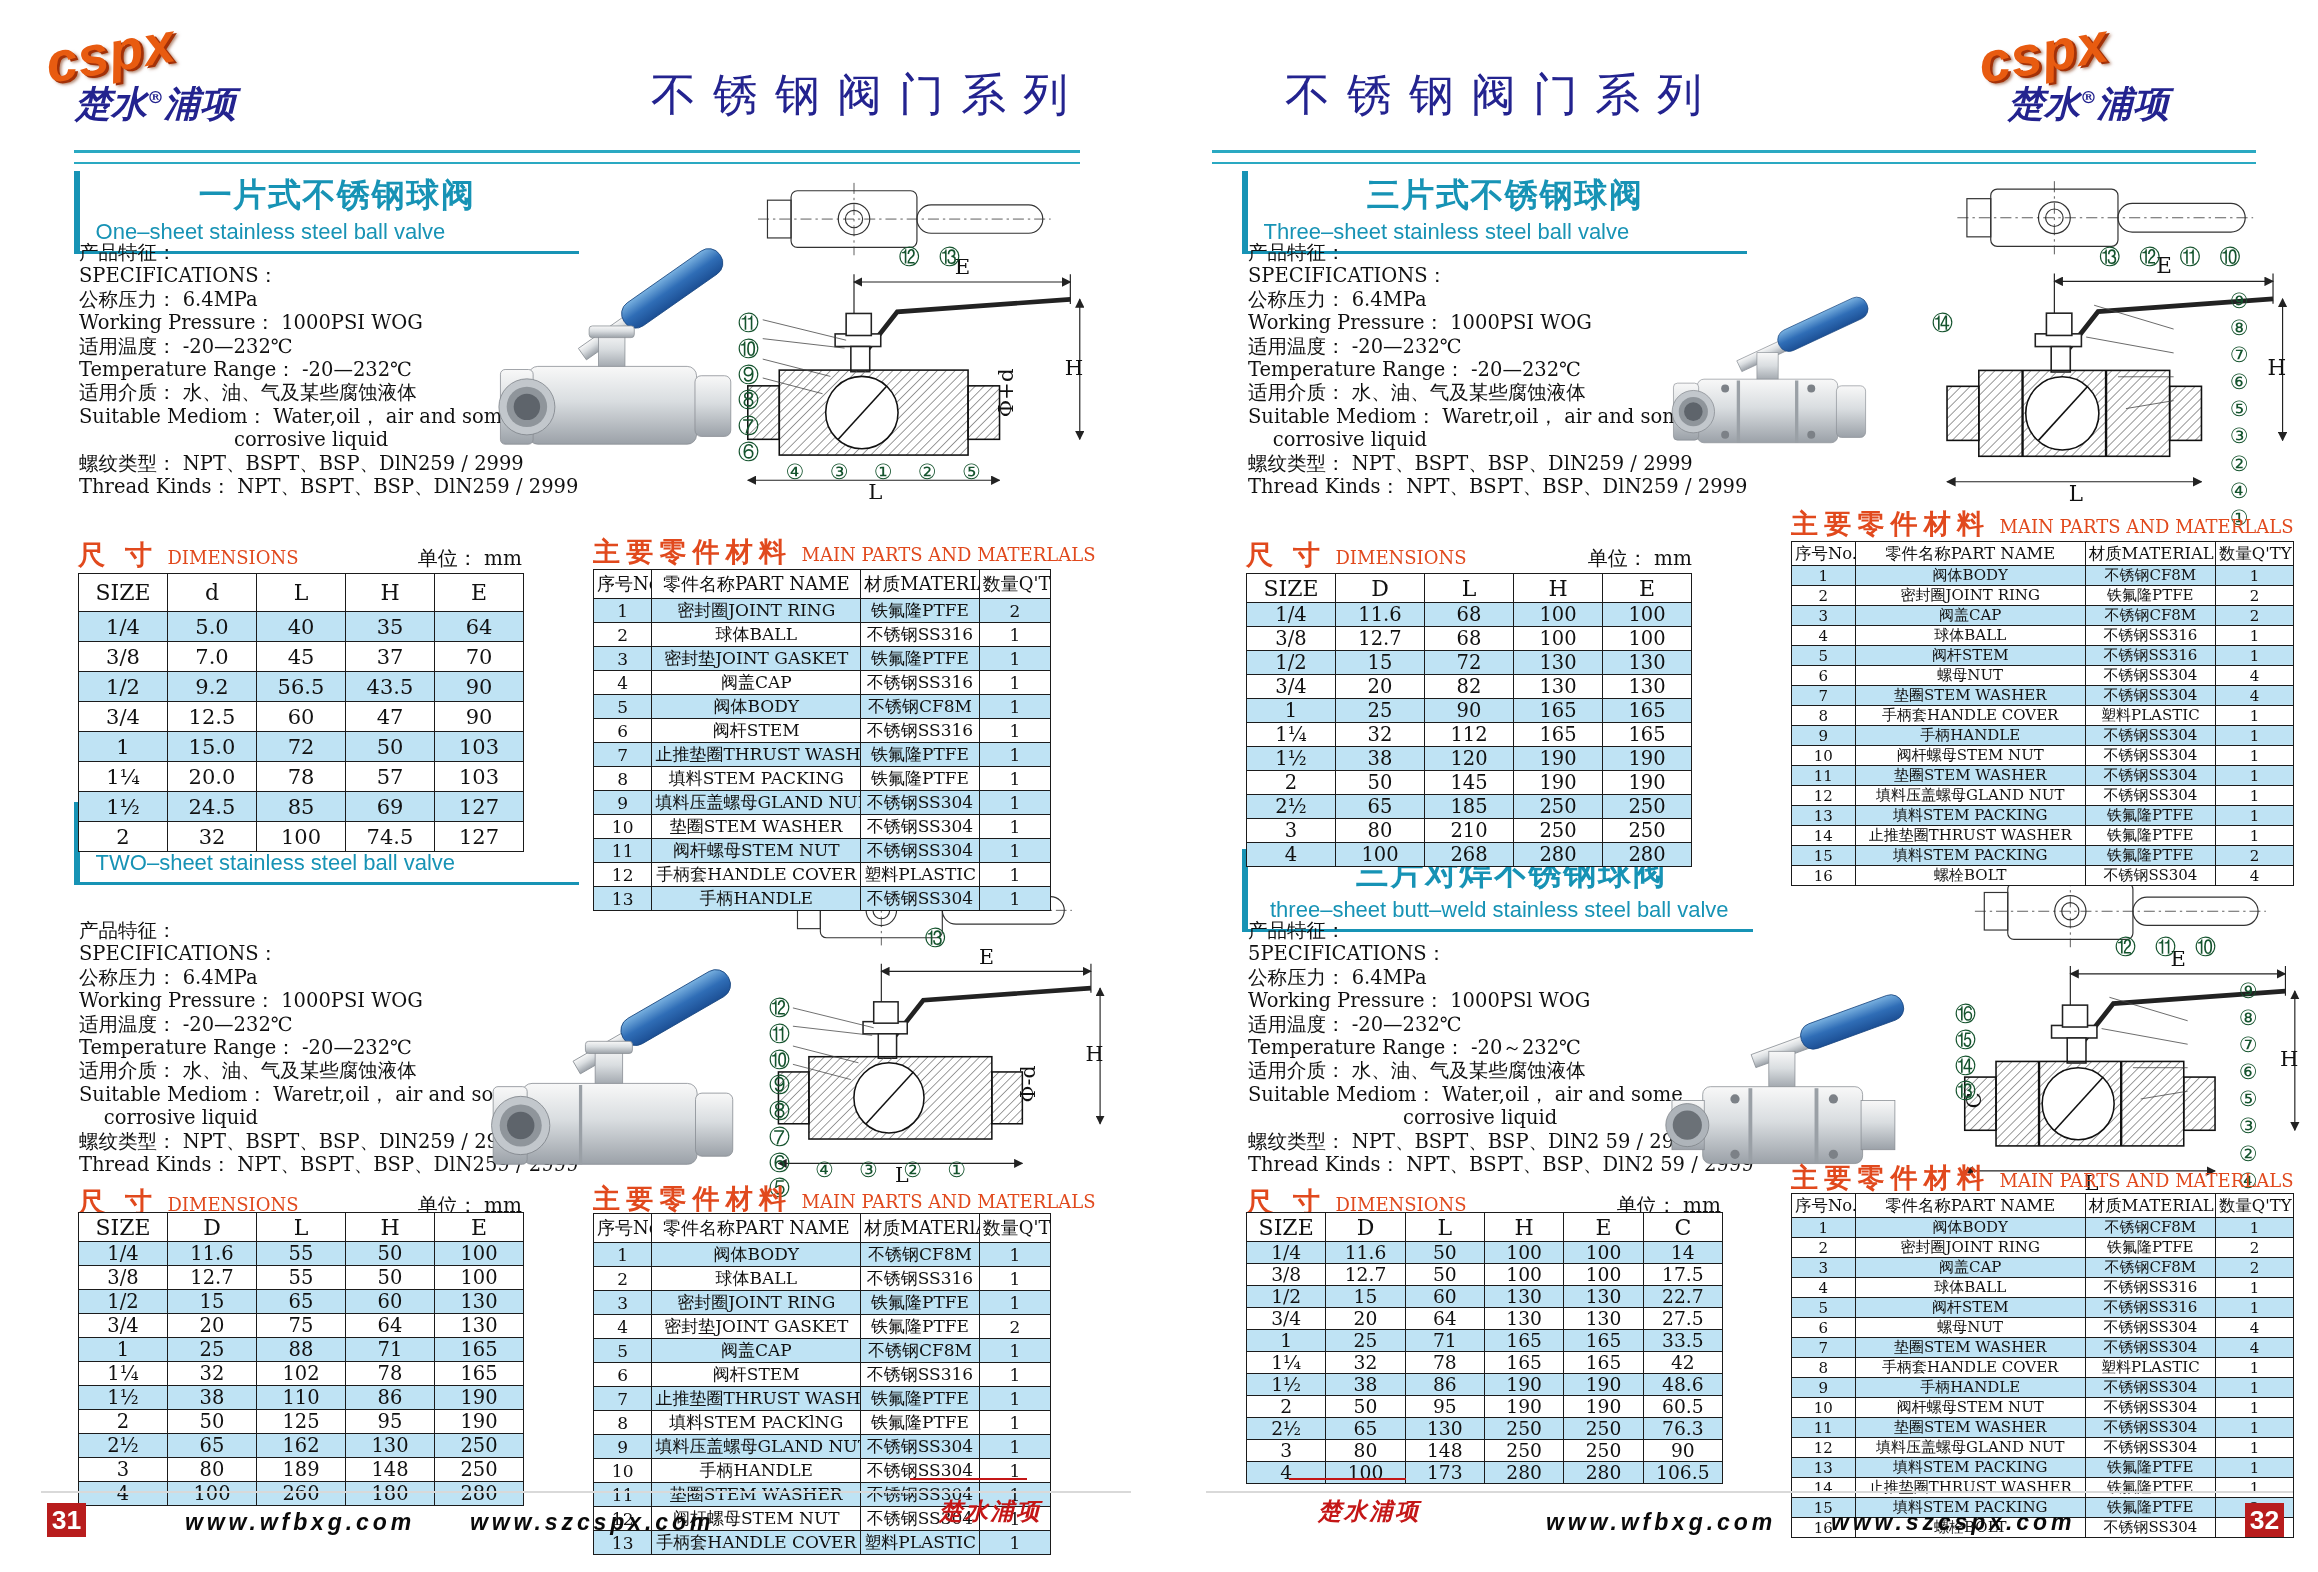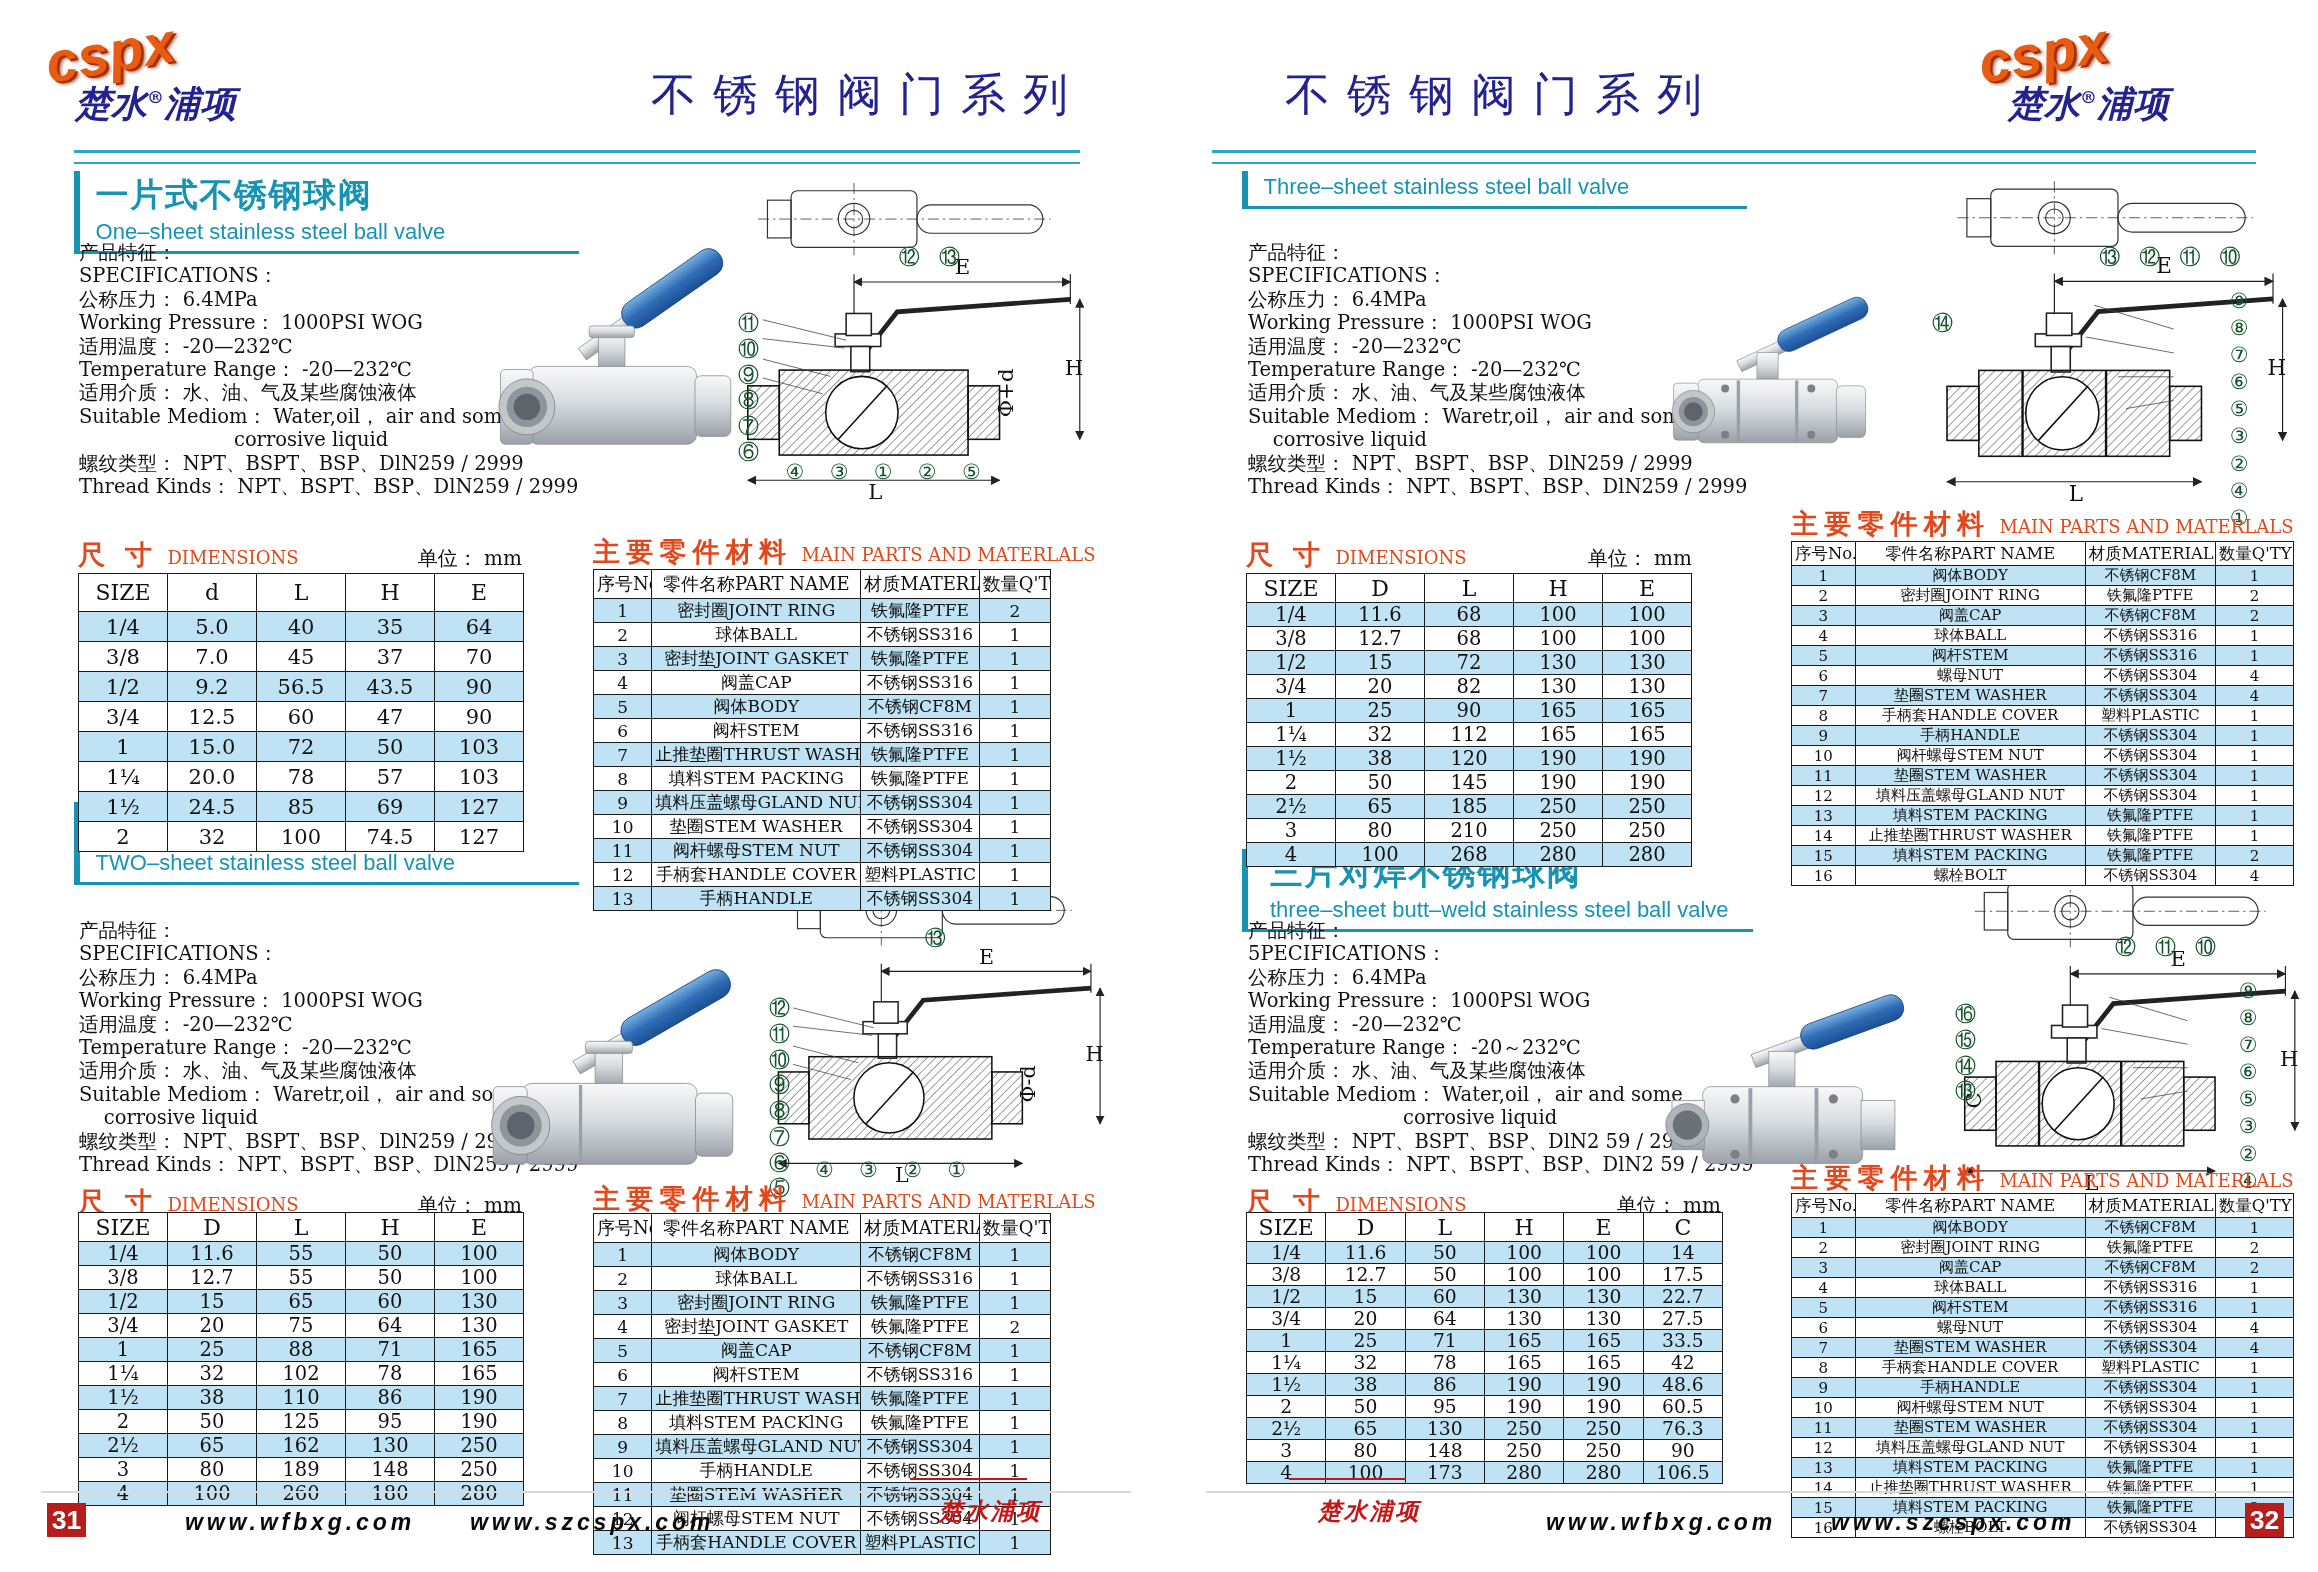--- a/index.html
+++ b/index.html
@@ -18,21 +18,21 @@
   .series-title{position:absolute;font-family:"DejaVu Serif",serif;font-size:45px;color:#23238f;
     letter-spacing:17px;white-space:nowrap;}
   .st-left{left:651px;top:65px;}
   .st-right{left:1285px;top:65px;}
   .teal-rule{position:absolute;height:8.6px;border-top:3.9px solid #2aa9c2;border-bottom:2.3px solid #2aa9c2;}
   .tr-left{left:74px;top:150px;width:1006px;}
   .tr-right{left:1212px;top:150px;width:1044px;}
   
   .sec-title{position:absolute;width:483px;border-left:6.2px solid #1793b5;border-bottom:3.1px solid #1793b5;
     padding:1.6px 0 6.2px 15.6px;}
-  .sec-title .cn{font-family:"Liberation Sans",sans-serif;font-weight:bold;font-size:33px;color:#1793b5;letter-spacing:1.6px;}
+  .sec-title .cn{font-family:"Liberation Sans",sans-serif;font-weight:bold;font-size:33px;color:#1793b5;letter-spacing:1.6px;text-align:center;}
   .sec-title .en{font-family:"Liberation Sans",sans-serif;font-size:22px;color:#1793b5;margin-top:1.6px;}
   .pos-t1{left:74px;top:171px;}
   .pos-t2{left:74px;top:802px;}
   .pos-t3{left:1242px;top:171px;}
   .pos-t4{left:1242px;top:849px;padding-left:22px;}
   
   .specs{position:absolute;width:436px;font-size:19.5px;line-height:23.4px;white-space:pre;}
   .specs div{white-space:pre;}
   .pos-sp1{left:79px;top:241px;}
   .pos-sp2{left:79px;top:919px;}
@@ -129,20 +129,21 @@
 
   <div class="sec-title pos-t1">
     <div class="cn">一片式不锈钢球阀</div>
     <div class="en">One–sheet stainless steel ball valve</div>
   </div>
   <div class="sec-title pos-t2">
     <div class="cn">二片式不锈钢球阀</div>
     <div class="en">TWO–sheet stainless steel ball valve</div>
   </div>
   <div class="sec-title pos-t3">
+    <div class="cn">三片式不锈钢球阀</div>
     <div class="en">Three–sheet stainless steel ball valve</div>
   </div>
   <div class="sec-title pos-t4">
     <div class="cn">三片对焊不锈钢球阀</div>
     <div class="en">three–sheet butt–weld stainless steel ball valve</div>
   </div>
 
   <div class="specs pos-sp1"><div>产品特征：</div><div>SPECIFICATIONS：</div><div>公称压力： 6.4MPa</div><div>Working Pressure： 1000PSI WOG</div><div>适用温度： -20—232℃</div><div>Temperature Range： -20—232℃</div><div>适用介质： 水、油、气及某些腐蚀液体</div><div>Suitable Mediom： Water,oil， air and some</div><div>                         corrosive liquid</div><div>螺纹类型： NPT、BSPT、BSP、DlN259 / 2999</div><div>Thread Kinds： NPT、BSPT、BSP、DlN259 / 2999</div></div>
   <div class="specs pos-sp2"><div>产品特征：</div><div>SPECIFICATIONS：</div><div>公称压力： 6.4MPa</div><div>Working Pressure： 1000PSI WOG</div><div>适用温度： -20—232℃</div><div>Temperature Range： -20—232℃</div><div>适用介质： 水、油、气及某些腐蚀液体</div><div>Suitable Mediom： Waretr,oil， air and some</div><div>    corrosive liquid</div><div>螺纹类型： NPT、BSPT、BSP、DlN259 / 2999</div><div>Thread Kinds： NPT、BSPT、BSP、DlN259 / 2999</div></div>
   <div class="specs pos-sp3"><div>产品特征：</div><div>SPECIFICATIONS：</div><div>公称压力： 6.4MPa</div><div>Working Pressure： 1000PSI WOG</div><div>适用温度： -20—232℃</div><div>Temperature Range： -20—232℃</div><div>适用介质： 水、油、气及某些腐蚀液体</div><div>Suitable Mediom： Waretr,oil， air and some</div><div>    corrosive liquid</div><div>螺纹类型： NPT、BSPT、BSP、DlN259 / 2999</div><div>Thread Kinds： NPT、BSPT、BSP、DlN259 / 2999</div></div>

